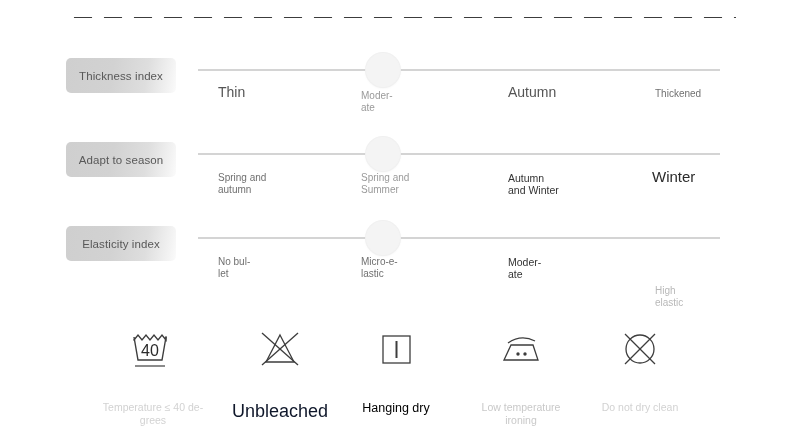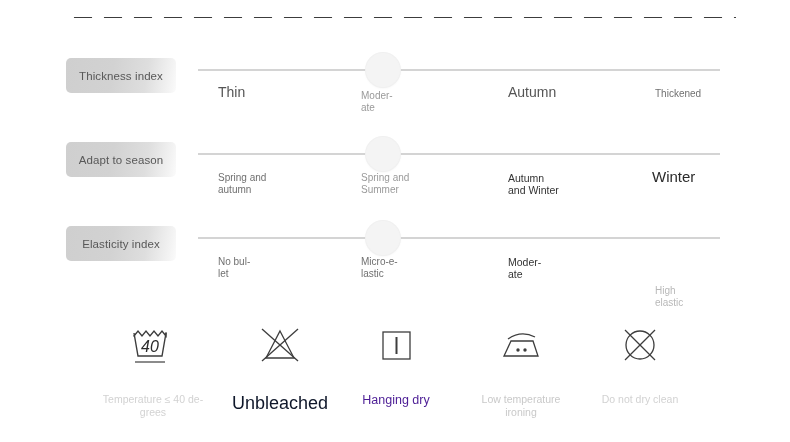--- a/index.html
+++ b/index.html
@@ -127,31 +127,31 @@
   }
   .care-item {
     position: absolute;
     top: 0;
     width: 150px;
     text-align: center;
   }
   .care-item .glyph {
     height: 56px;
     display: flex;
+    align-items: center;
     justify-content: center;
-    font-style: italic;
   }
   .care-item .cap {
-    margin-top: 12px;
+    margin-top: 20px;
     line-height: 1.2;
     text-align: center;
     white-space: pre-line;
   }
   .cap-mid    { font-size: 18px;   color: #0f172a; }
-  .cap-dark   { font-size: 12.5px; color: #4c1d95; }
+  .cap-dark   { font-size: 12.5px; color: #000000; }
   .cap-faint  { font-size: 10.5px; color: #d2d2d2; }
   .cap-faint2 { font-size: 10.5px; color: #c9c9c9; }
 
   .c1 { left: 78px; }
   .c2 { left: 205px; }
   .c3 { left: 321px; }
   .c4 { left: 446px; }
   .c5 { left: 565px; }
 
   svg { display: block; overflow: visible; }

